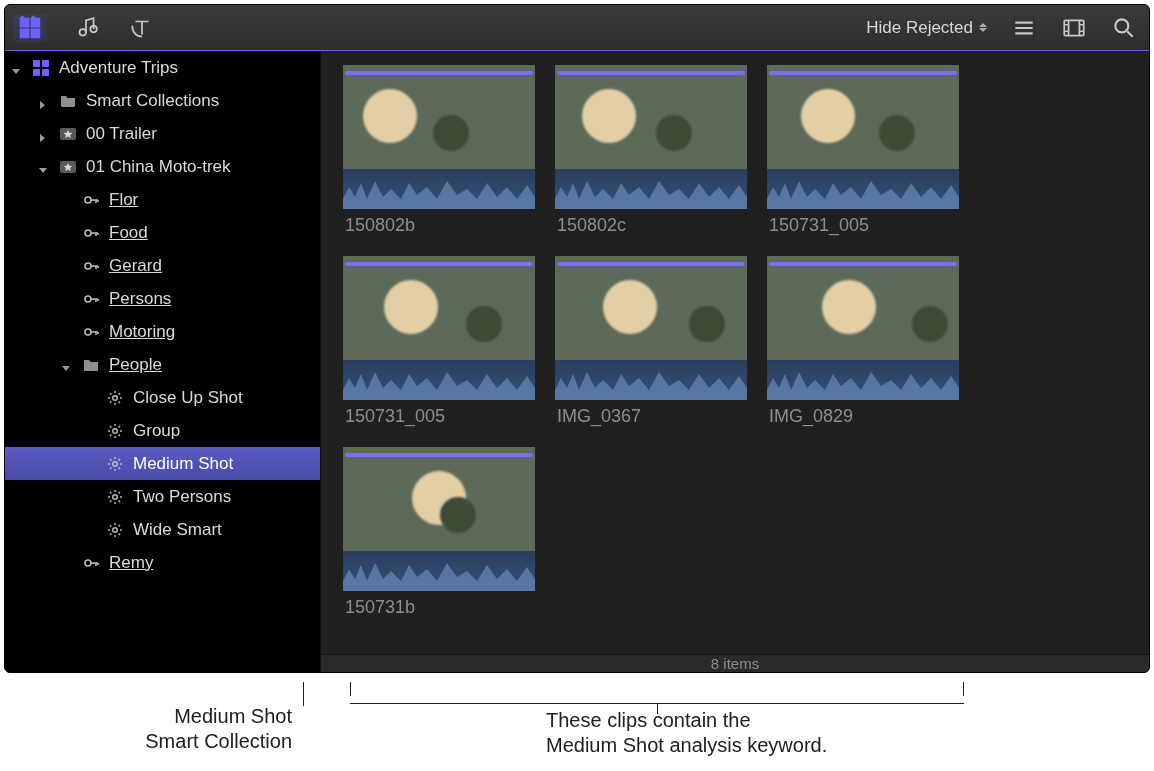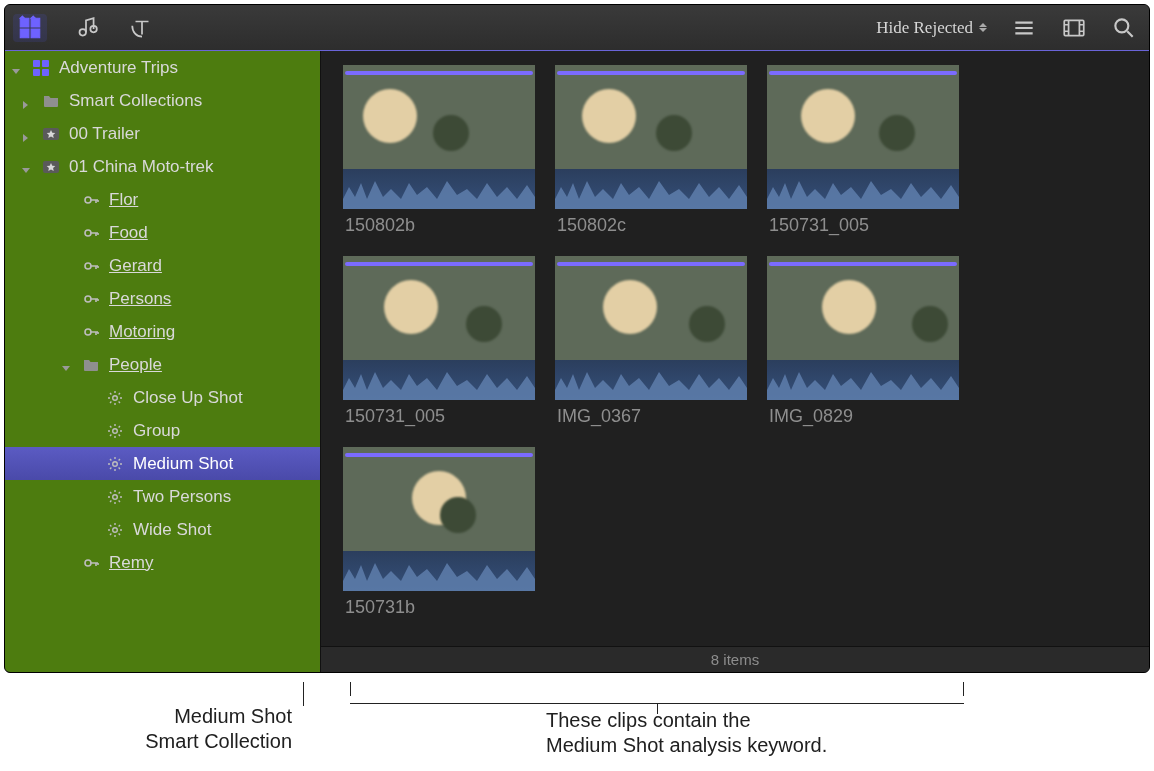--- a/index.html
+++ b/index.html
@@ -27,40 +27,40 @@
       height: 46px;
       background: #2f2f2f;
       background: linear-gradient(#3a3a3a,#2d2d2d);
       border-bottom: 1px solid #6a64d8;
       display: flex;
       align-items: center;
       padding: 0 8px;
       gap: 18px;
     }
     .toolbar-left { display:flex; gap:22px; align-items:center; }
-    .toolbar-right { margin-left:auto; display:flex; gap:16px; align-items:center;font-family:Liberation Serif, serif; }
+    .toolbar-right { margin-left:auto; display:flex; gap:16px; align-items:center; }
     .tb-icon { width:34px; height:28px; display:flex; align-items:center; justify-content:center; color:#bdbdbd; }
     .tb-icon svg { width:26px; height:26px; }
     .tb-icon.selected { background:#555cff22; border-radius:4px; }
     .tb-icon.selected svg { fill:#6e62ff; stroke:#6e62ff; }
     .filter-popup {
       color:#d6d6d6;
       font-size:17px;
       display:flex; align-items:center; gap:6px;
       padding: 3px 4px;
     }
     .filter-popup .chev { display:flex; flex-direction:column; gap:1px; }
     .chev .up, .chev .down { width:0;height:0;border-left:4px solid transparent;border-right:4px solid transparent;}
     .chev .up{border-bottom:4px solid #aaa;} .chev .down{border-top:4px solid #aaa;}
     
     .main { flex:1; display:flex; min-height:0; }
     
     .sidebar {
       width: 316px;
-      background:#4d7c0f;
+      background:#000000;
       border-right:1px solid #111;
       color:#d9d9d9;
       font-size:17px;
       overflow:hidden;
     }
     .row {
       height:33px;
       display:flex;
       align-items:center;
       gap:8px;
@@ -68,21 +68,21 @@
       white-space:nowrap;
     }
     .row.selected { background:#4a4aa9; background:linear-gradient(#5b5bc3,#4a4aa9); color:#fff; }
     .disclosure {
       width:12px;height:12px; display:inline-block;
     }
     .disclosure.open svg, .disclosure.closed svg { width:10px;height:10px; fill:#9a9a9a; }
     .spacer-arrow { width:12px; display:inline-block; }
     .side-icon { width:20px;height:18px; display:flex;align-items:center;justify-content:center; }
     .side-icon svg { width:18px;height:18px; }
-    .ind-0{padding-left:6px;} .ind-1{padding-left:16px;} .ind-2{padding-left:56px;text-decoration:underline;} .ind-3{padding-left:80px;}
+    .ind-0{padding-left:6px;} .ind-1{padding-left:33px;} .ind-2{padding-left:56px;text-decoration:underline;} .ind-3{padding-left:80px;}
     
     .browser { flex:1; background:#202020; display:flex; flex-direction:column; min-width:0;}
     .clips-area { flex:1; overflow:hidden; padding:14px 14px 0 22px; }
     .clips-grid { display:flex; flex-wrap:wrap; gap:20px 20px; align-content:flex-start; }
     .clip { width:192px; }
     .clip.selected .thumb { outline:2px solid #ff9a3d; outline-offset:-2px; }
     .thumb {
       width:192px;
       background:#0e0e0e;
       position:relative;
@@ -90,21 +90,21 @@
     .thumb .img { height:104px; background:#5e6a59; position:relative; overflow:hidden;}
     .thumb .kwline { position:absolute; top:6px; left:2px; right:2px; height:4px; background:#7b6bff; border-radius:2px;}
     .thumb .wave {
       height:40px; background:#33496a;
       background: linear-gradient(#2b3e5d,#35507a);
       position:relative; overflow:hidden;
     }
     .thumb .wave svg{position:absolute;inset:0;}
     .clip-label { color:#8e8e8e; font-size:18px; padding:6px 2px 0 2px;}
     .footer {
-      height:26px; display:flex; align-items:center; justify-content:center;
+      height:18px; display:flex; align-items:center; justify-content:center;
       color:#8d8d8d; font-size:15px;
       border-top:1px solid #111;
       background:#2a2a2a;
     }
     
     .s1{background:linear-gradient(100deg,#7a6b4f 0%,#ae9469 40%,#3d3327 100%);} 
     .s2{background:linear-gradient(100deg,#6f5a40 0%,#9b7e57 50%,#352a1e 100%);} 
     .s3{background:linear-gradient(110deg,#7fa8c6 0%,#d8c48a 40%,#4a6b3a 100%);} 
     .s4{background:linear-gradient(110deg,#7a946a 0%,#bcb49a 50%,#455a3c 100%);} 
     .s5{background:linear-gradient(110deg,#b6c7c2 0%,#6d8a74 60%,#3a5740 100%);} 
@@ -339,21 +339,21 @@
             <span>Two Persons</span>
           </div>
           <div class="row ind-3">
             <span class="spacer-arrow"></span>
             <span class="side-icon">
               <svg viewBox="0 0 18 18" fill="none" stroke="#bdbdbd" stroke-width="1.4">
                 <circle cx="9" cy="9" r="2.3"></circle>
                 <path d="M9 2v2M9 14v2M2 9h2M14 9h2M4 4l1.4 1.4M12.6 12.6L14 14M14 4l-1.4 1.4M4 14l1.4-1.4"></path>
               </svg>
             </span>
-            <span>Wide Shot</span>
+            <span>Wide Smart</span>
           </div>
           <div class="row ind-2">
             <span class="spacer-arrow"></span>
             <span class="side-icon">
               <svg viewBox="0 0 18 18" fill="none" stroke="#bdbdbd" stroke-width="1.6">
                 <circle cx="6" cy="9" r="3"></circle>
                 <path d="M9 9h7M14 9v3M16 9v2"></path>
               </svg>
             </span>
             <span>Remy</span>

